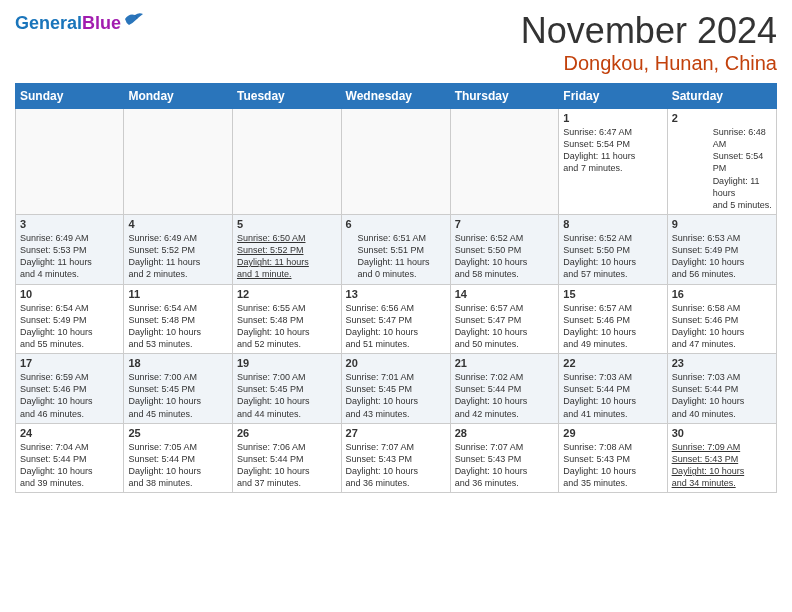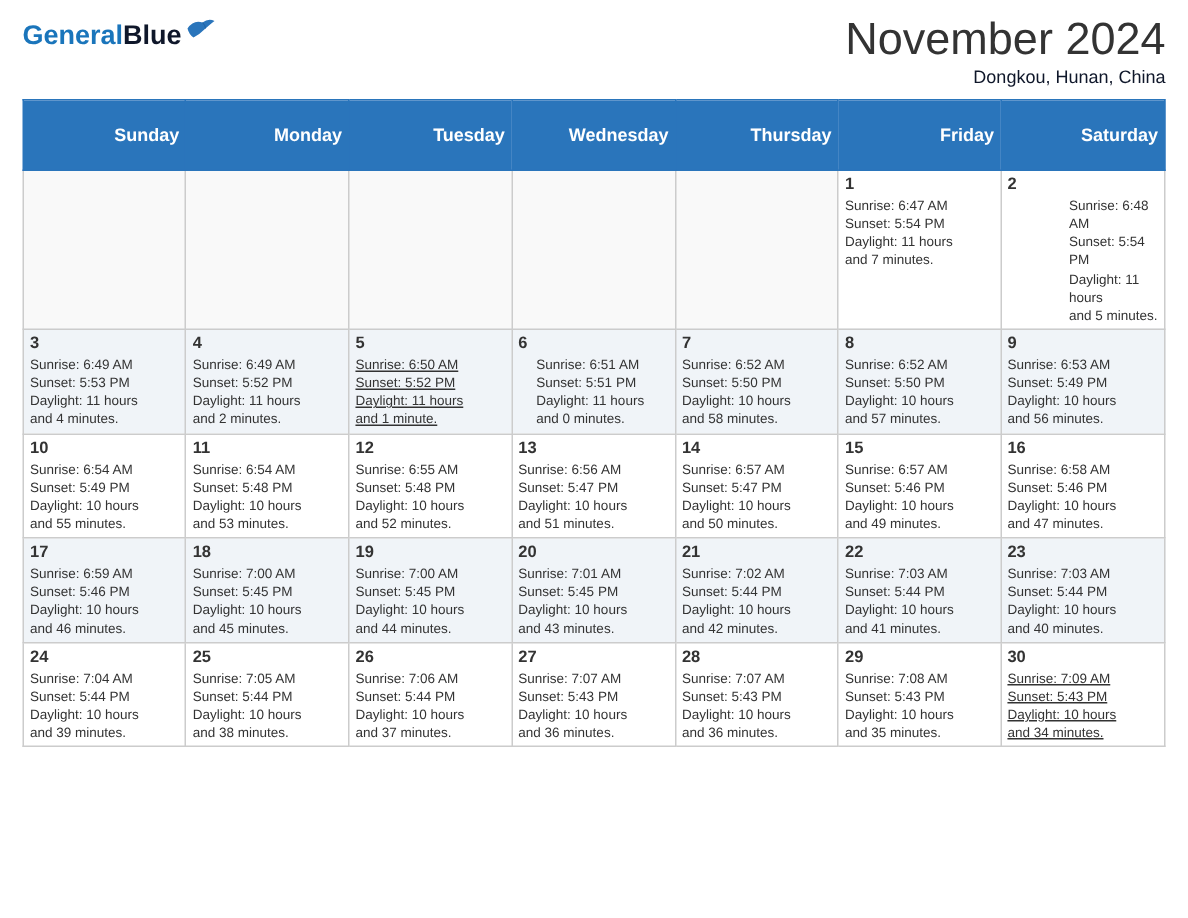--- a/index.html
+++ b/index.html
@@ -29,40 +29,40 @@
       line-height: 1;
     }
     .logo-text span {
       color: #1a75bb;
       margin-top: 10px;
     }
     .title-block {
       text-align: right;
     }
     .month-title {
-      font-size: 30px;
+      font-size: 36px;
       font-weight: normal;
       color: #333;
     }
     .location {
-      font-size: 12px;
-      color: #0f172a;
+      font-size: 20px;
+      color: #c2410c;
     }
     .calendar {
       width: 100%;
       border-collapse: collapse;
       border: 1px solid #ccc;
     }
     .calendar th {
       background: #2a75bb;
       color: #fff;
       font-size: 12px;
       font-weight: bold;
-      padding: 16px 4px;
-      text-align: right;
+      padding: 5px 4px;
+      text-align: left;
       border: 1px solid #2a75bb;
     }
     .calendar td {
       vertical-align: top;
       font-size: 9.5px;
       color: #333;
       padding: 3px 4px;
       border: 1px solid #ccc;
       width: 110px;
       min-height: 70px;
@@ -86,21 +86,21 @@
       color: #333;
     }
   </style>
 </head>
 <body>
 
 <div class="header">
   <div class="logo">
     <div style="display:flex;align-items:center;">
       <span class="logo-text">
-        <span>General</span><span style="color:#0f172a;">Blue</span>
+        <span>General</span><span style="color:#a21caf;">Blue</span>
       </span>
       <svg width="22" height="16" viewBox="0 0 22 16" style="margin-left:2px;margin-top:-8px;">
         <path d="M2,8 Q6,2 12,4 Q16,1 20,3 Q16,6 14,8 Q10,12 6,14 Q3,12 2,8Z" fill="#2a75bb"></path>
         <path d="M12,4 Q14,6 14,8" stroke="#1a5a9a" stroke-width="0.5" fill="none"></path>
       </svg>
     </div>
   </div>
   <div class="title-block">
     <div class="month-title">November 2024</div>
     <div class="location">Dongkou, Hunan, China</div>

